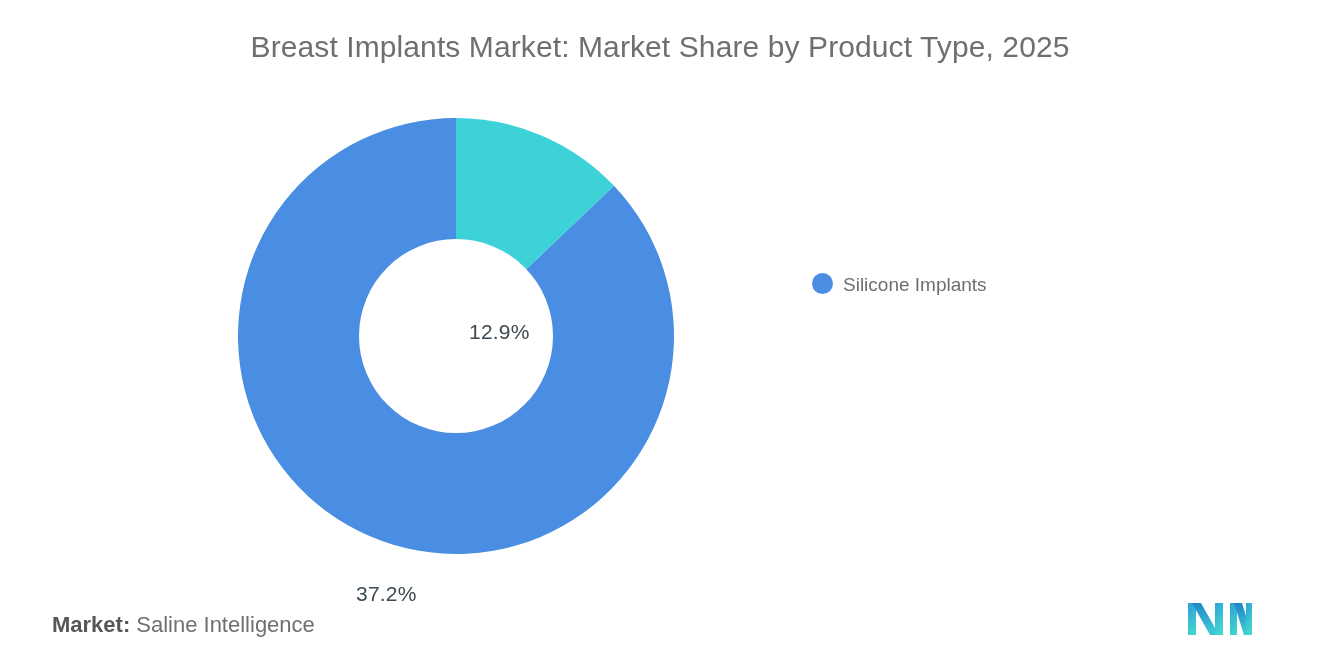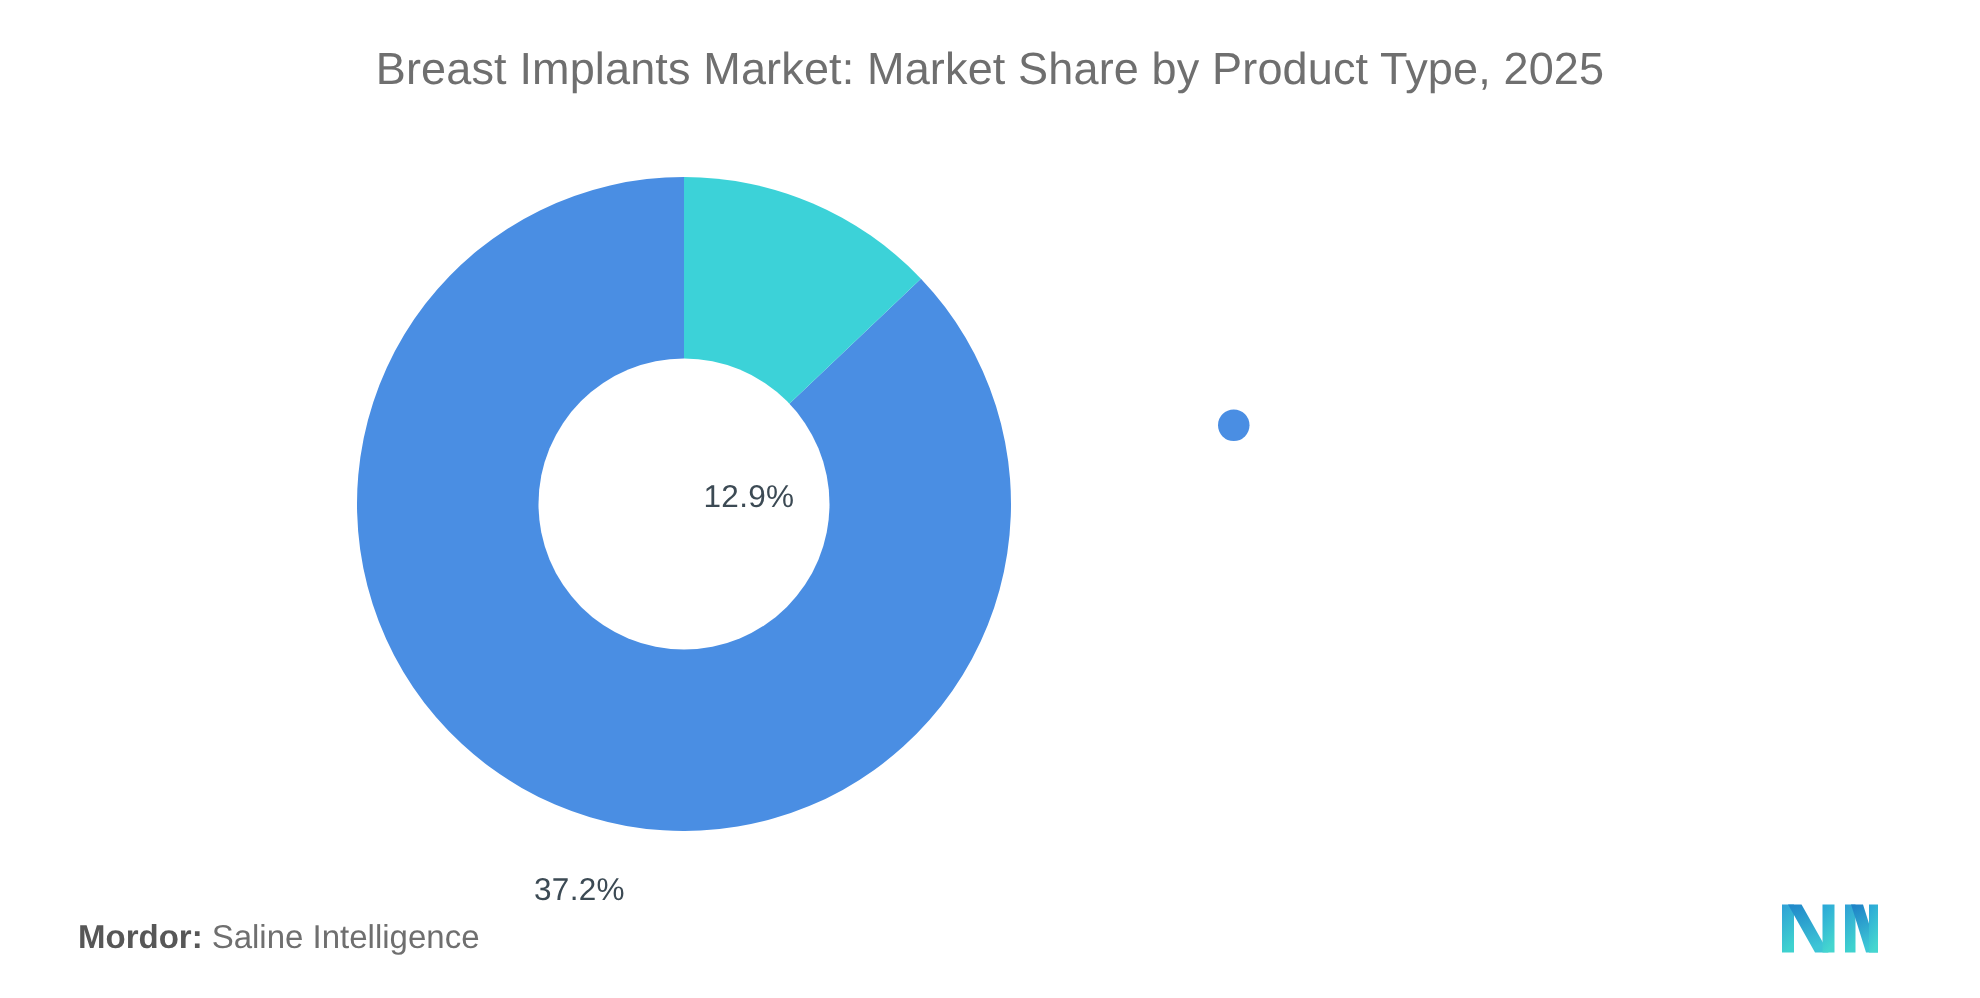--- a/index.html
+++ b/index.html
@@ -128,27 +128,28 @@
 
   <div class="slice-label" id="label-teal">12.9%</div>
 
   <div class="slice-label" id="label-blue">37.2%</div>
 </div>
 
 <div id="legend">
 
   <div class="legend-row">
     <span class="legend-swatch" style="background:#4a8ee3"></span>
+    <span class="legend-text">Silicone Implants</span>
   </div>
 
 
 </div>
 
 <div id="source-line">
-  <span id="source-label">Mordor:</span><span>Saline Intelligence</span>
+  <span id="source-label">Market:</span><span>Saline Intelligence</span>
 </div>
 
 <div id="brand-logo">
   <svg viewBox="0 0 68 40" width="68" height="40">
     <defs>
       <linearGradient id="lgA" x1="0" y1="0" x2="0.25" y2="1">
         <stop offset="0%" stop-color="#2f9fd6"></stop>
         <stop offset="100%" stop-color="#3fd2cf"></stop>
       </linearGradient>
       <linearGradient id="lgB" x1="0" y1="0" x2="0.3" y2="1">

